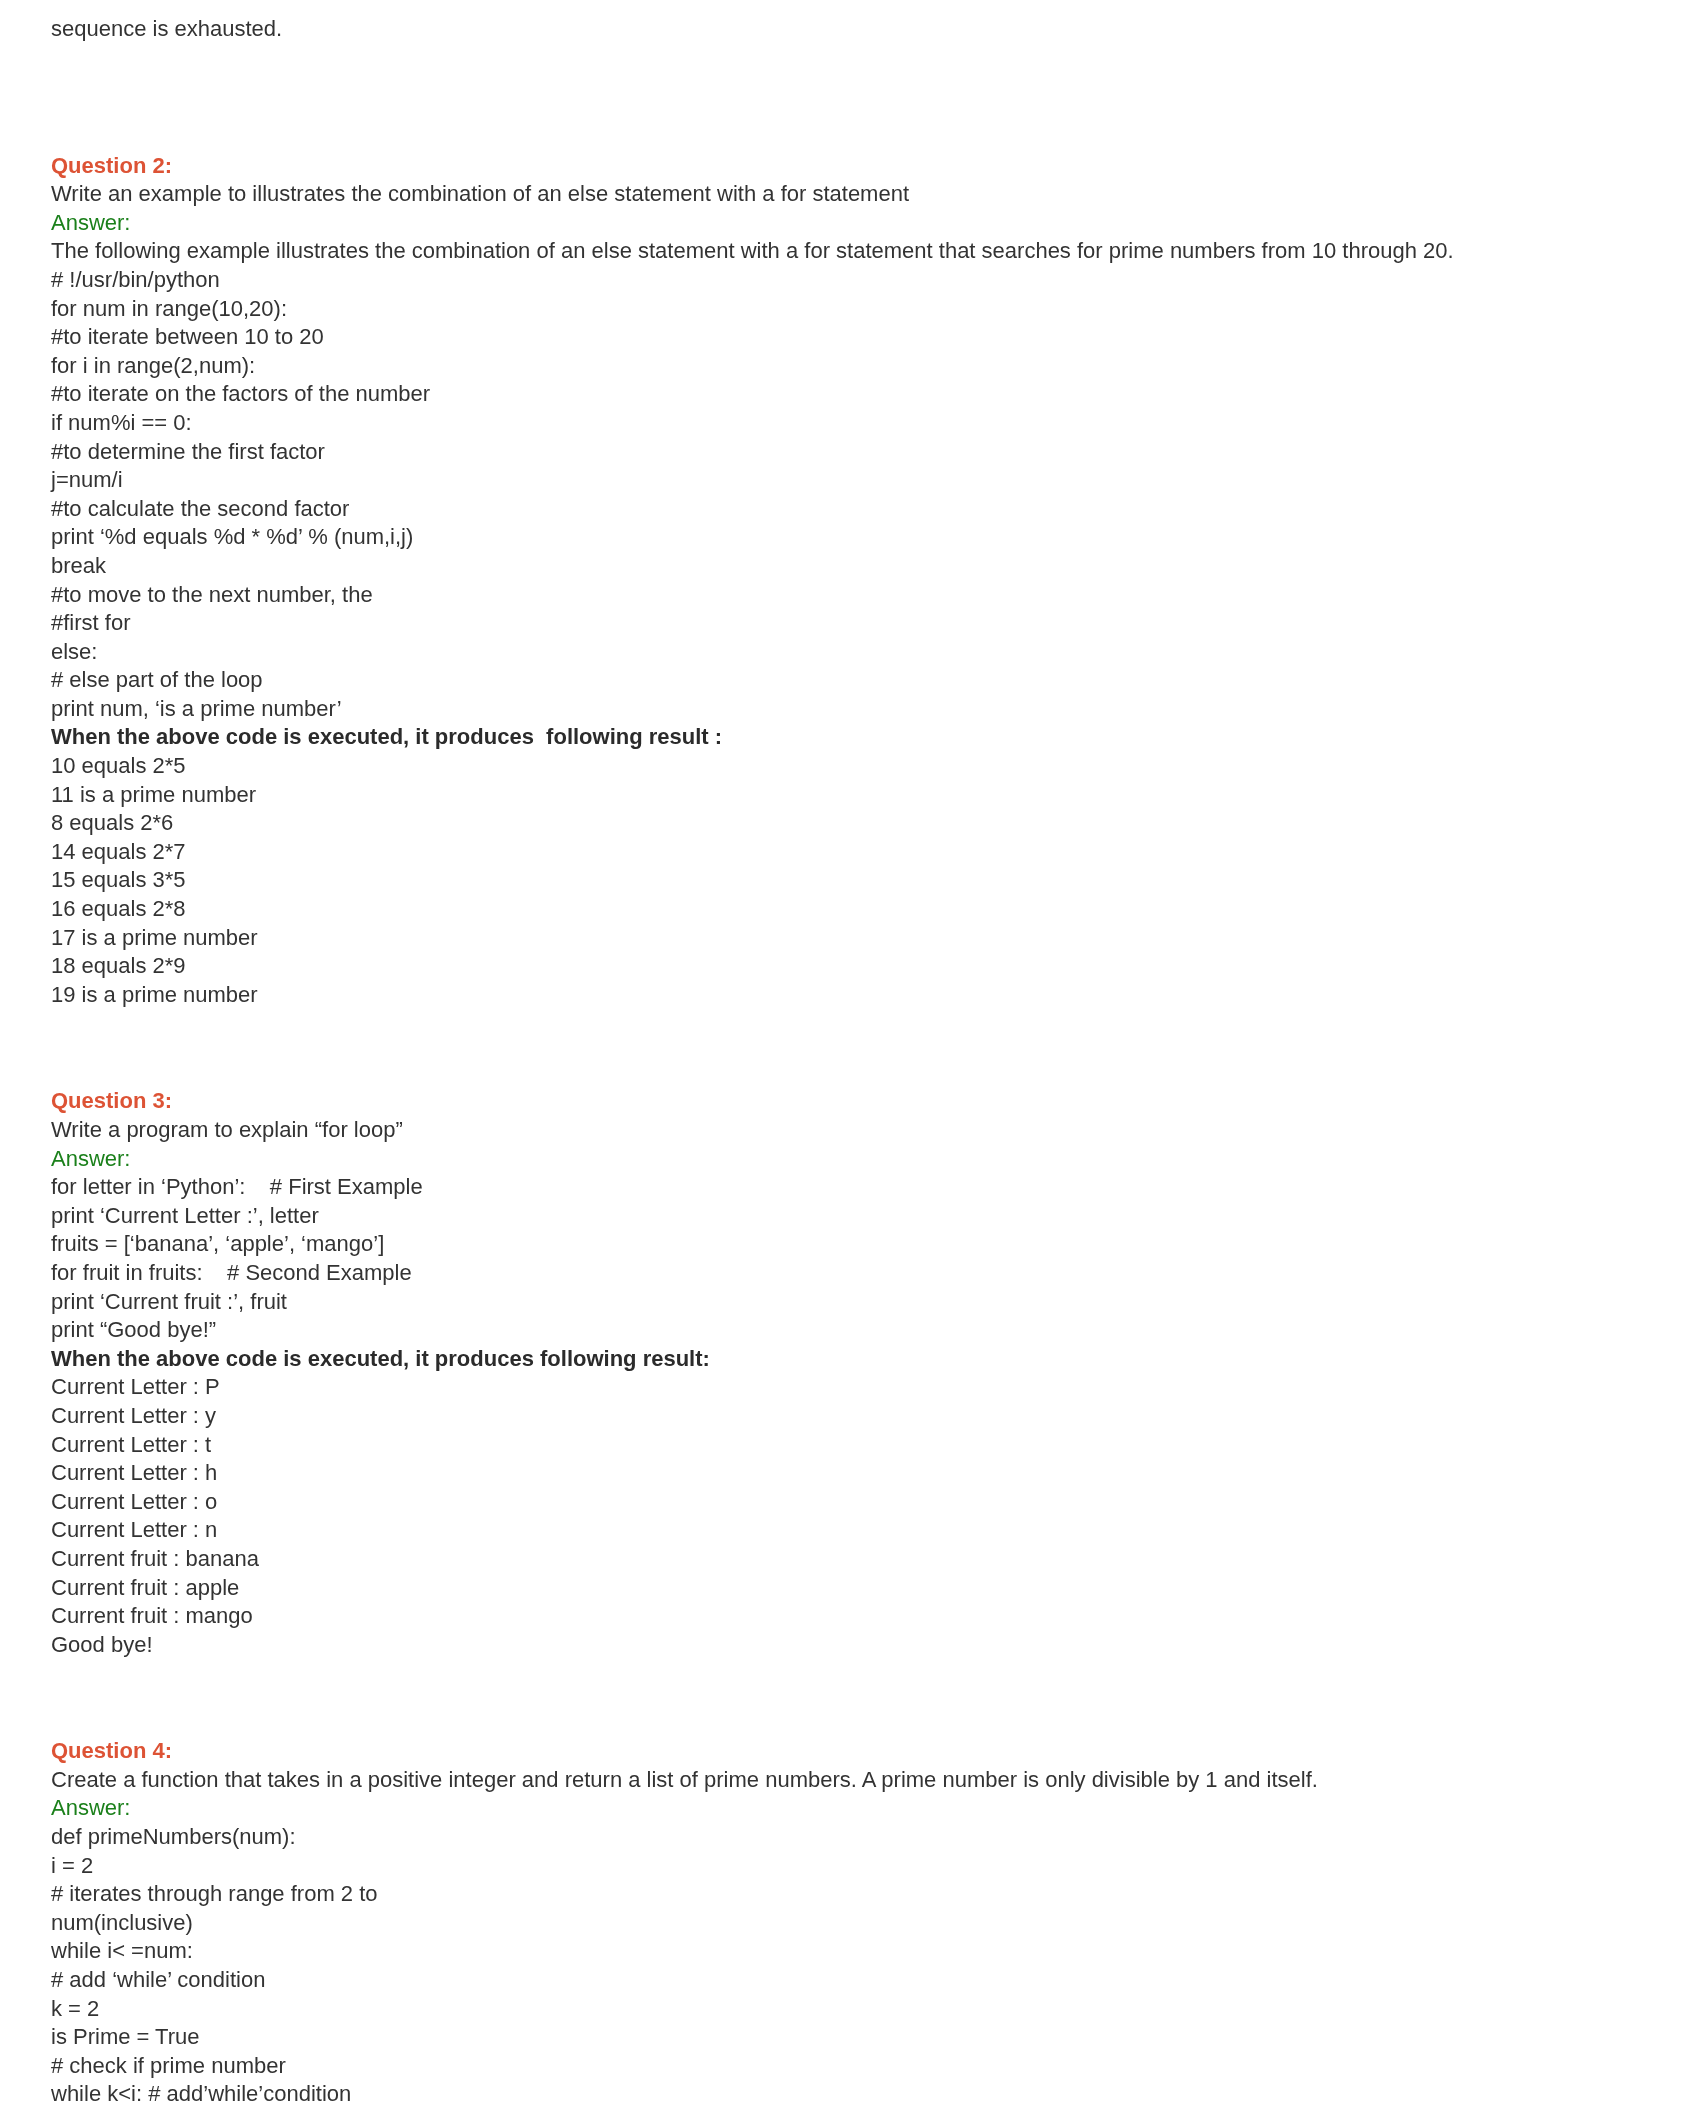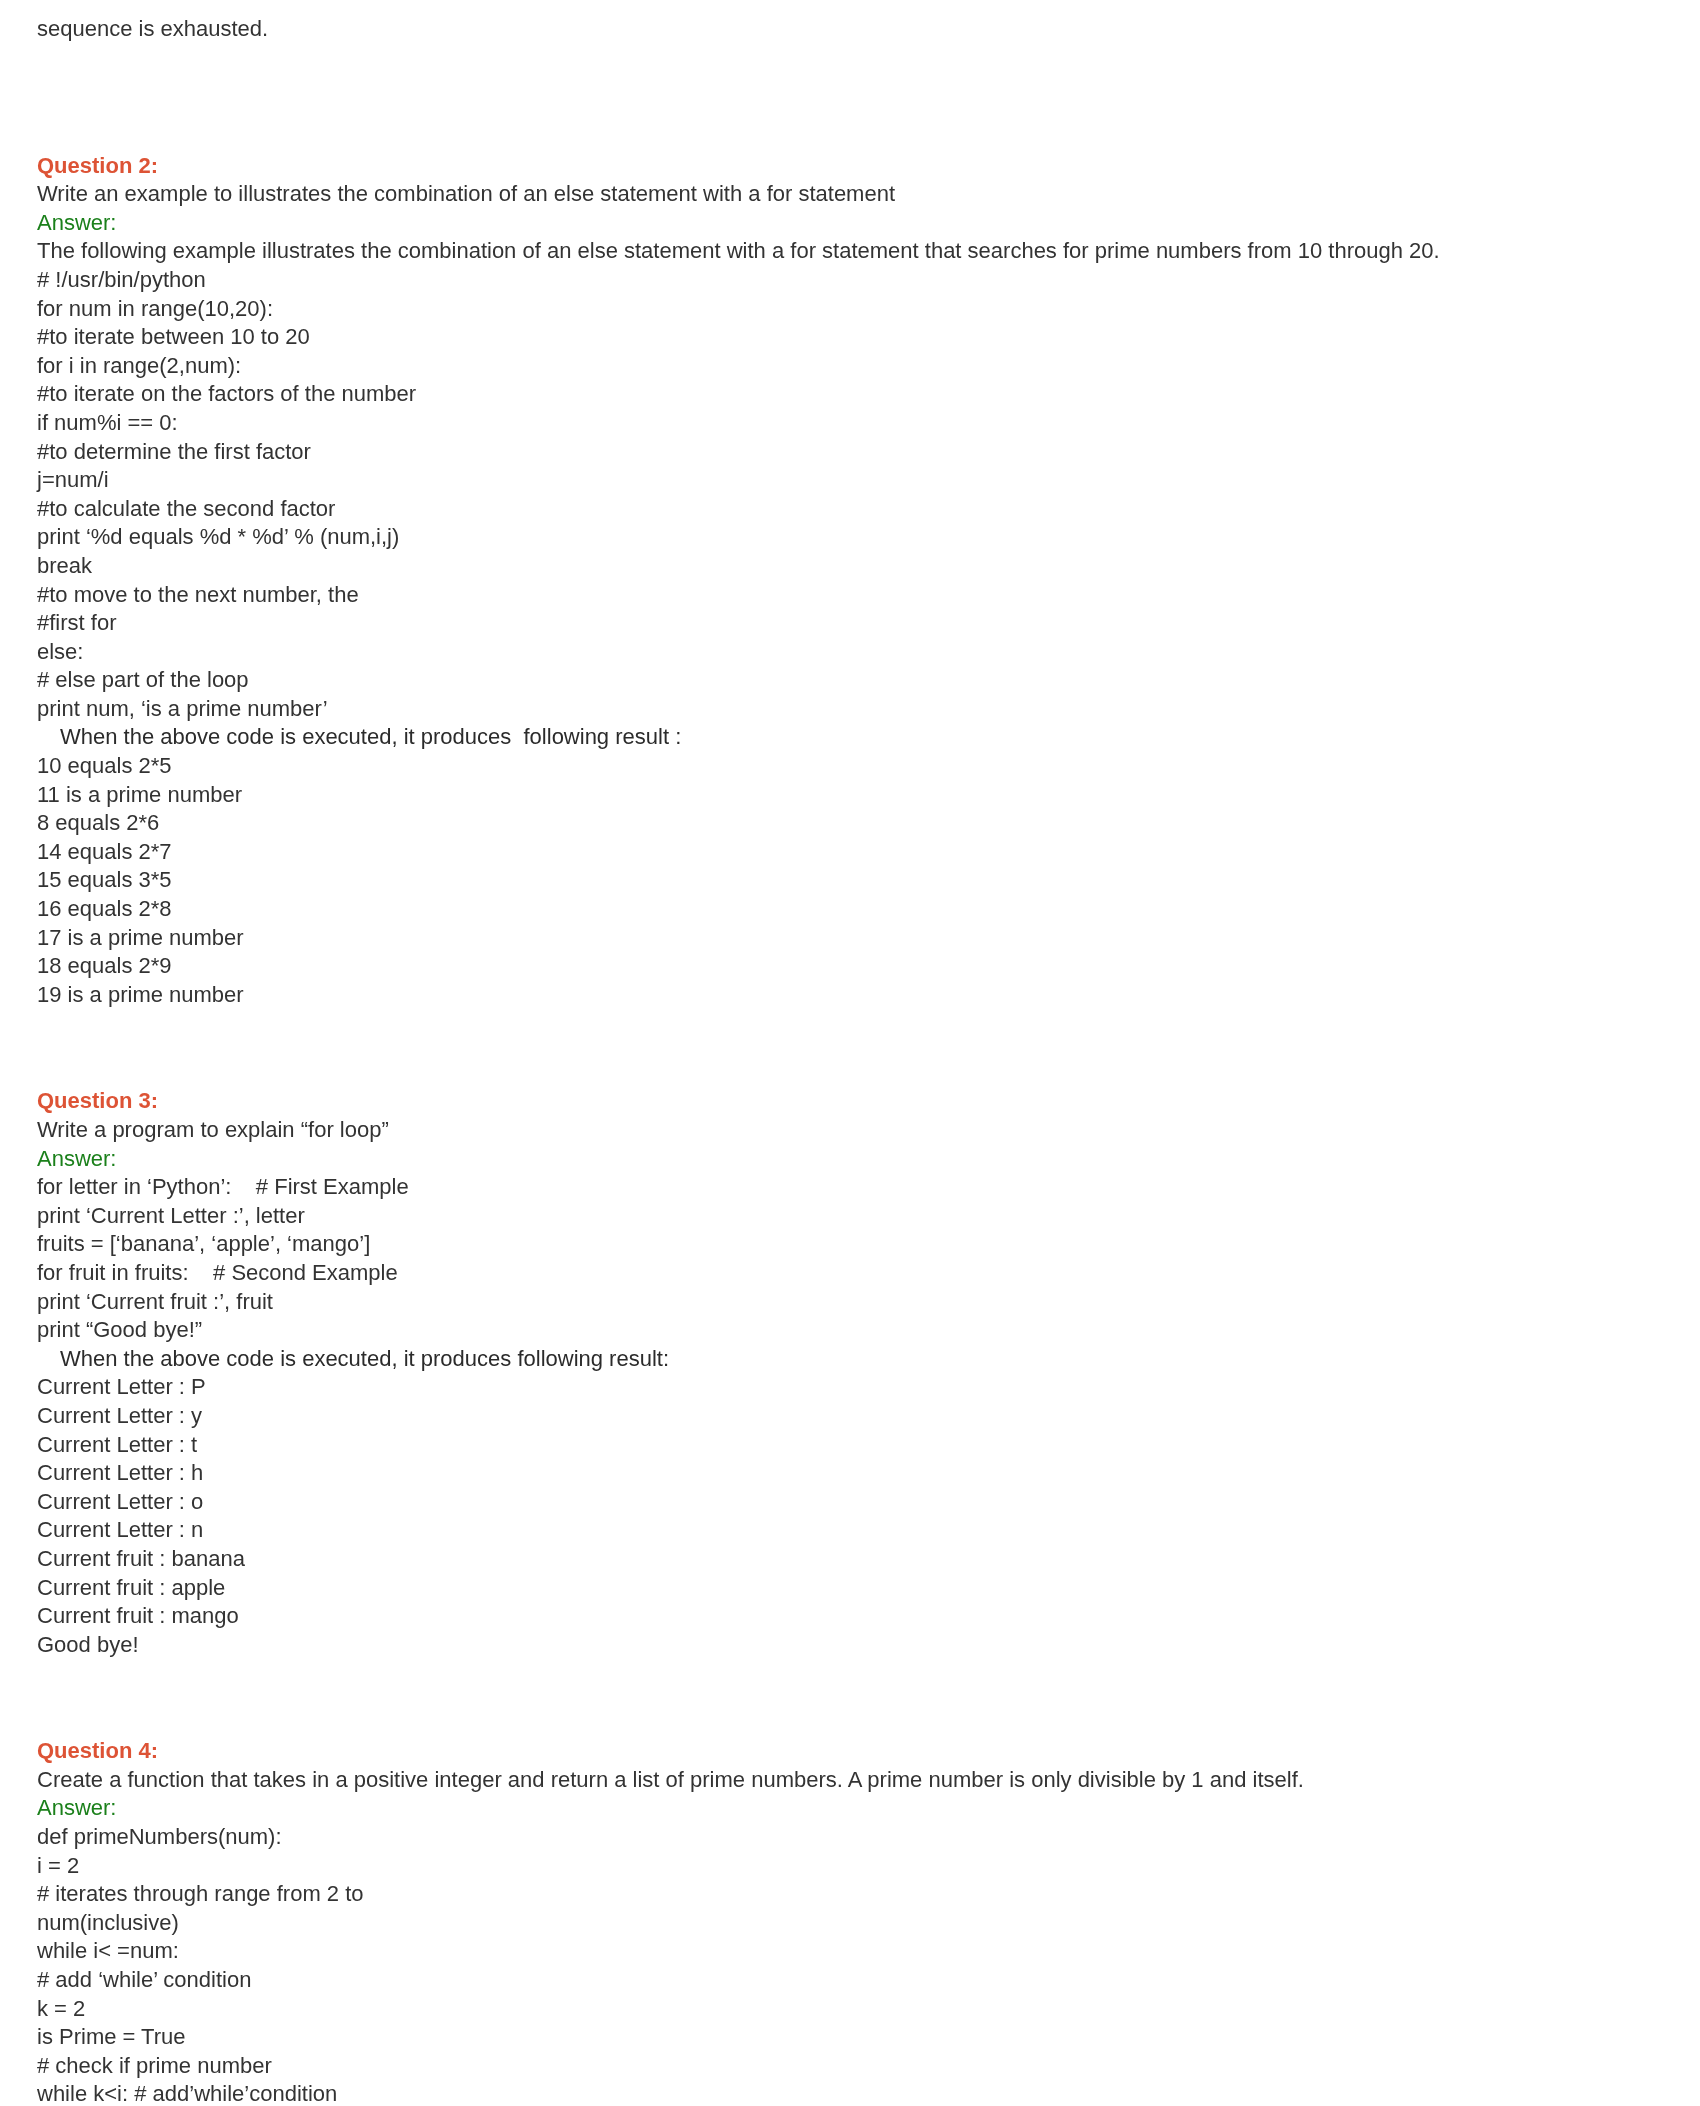--- a/index.html
+++ b/index.html
@@ -2,43 +2,42 @@
 <html><head>
 <meta charset="utf-8">
 <style>
   html, body { margin: 0; padding: 0; background: #ffffff; }
   .page {
     position: relative;
     width: 1700px;
     height: 2106px;
     box-sizing: border-box;
     background: var(--page-bg, #ffffff);
-    padding: 15px 24px 0 37px;
+    padding: 15px 24px 0 51px;
     overflow: hidden;
     font-family: "Liberation Sans", sans-serif;
     font-size: 22px;
     line-height: 28.6px;
     color: var(--body-color, #333333);
   }
   .line { white-space: pre-wrap; }
   .paragraph-line { color: var(--body-color, #333333); }
   .code-line, .output-line { color: var(--body-color, #333333); }
   .question-heading {
     color: var(--heading-orange, #dd5335);
     font-weight: bold;
     margin-top: 32px;
   }
   .answer-label {
     color: var(--answer-green, #1b801b);
     font-weight: normal;
   }
   .result-caption {
     color: var(--bold-color, #2b2b2b);
-    font-weight: normal;
-    margin-left: 23px;
+    font-weight: bold;
   }
   .section-gap { width: 100%; }
 </style>
 </head>
 <body>
 
 <div class="page" style="--page-bg: #ffffff; --body-color: #333333; --heading-orange: #dd5335; --answer-green: #1b801b; --bold-color: #2b2b2b;">
   <div>
       <div class="line paragraph-line">sequence is exhausted.</div>
       <div class="section-gap" style="height: 76px;"></div>

